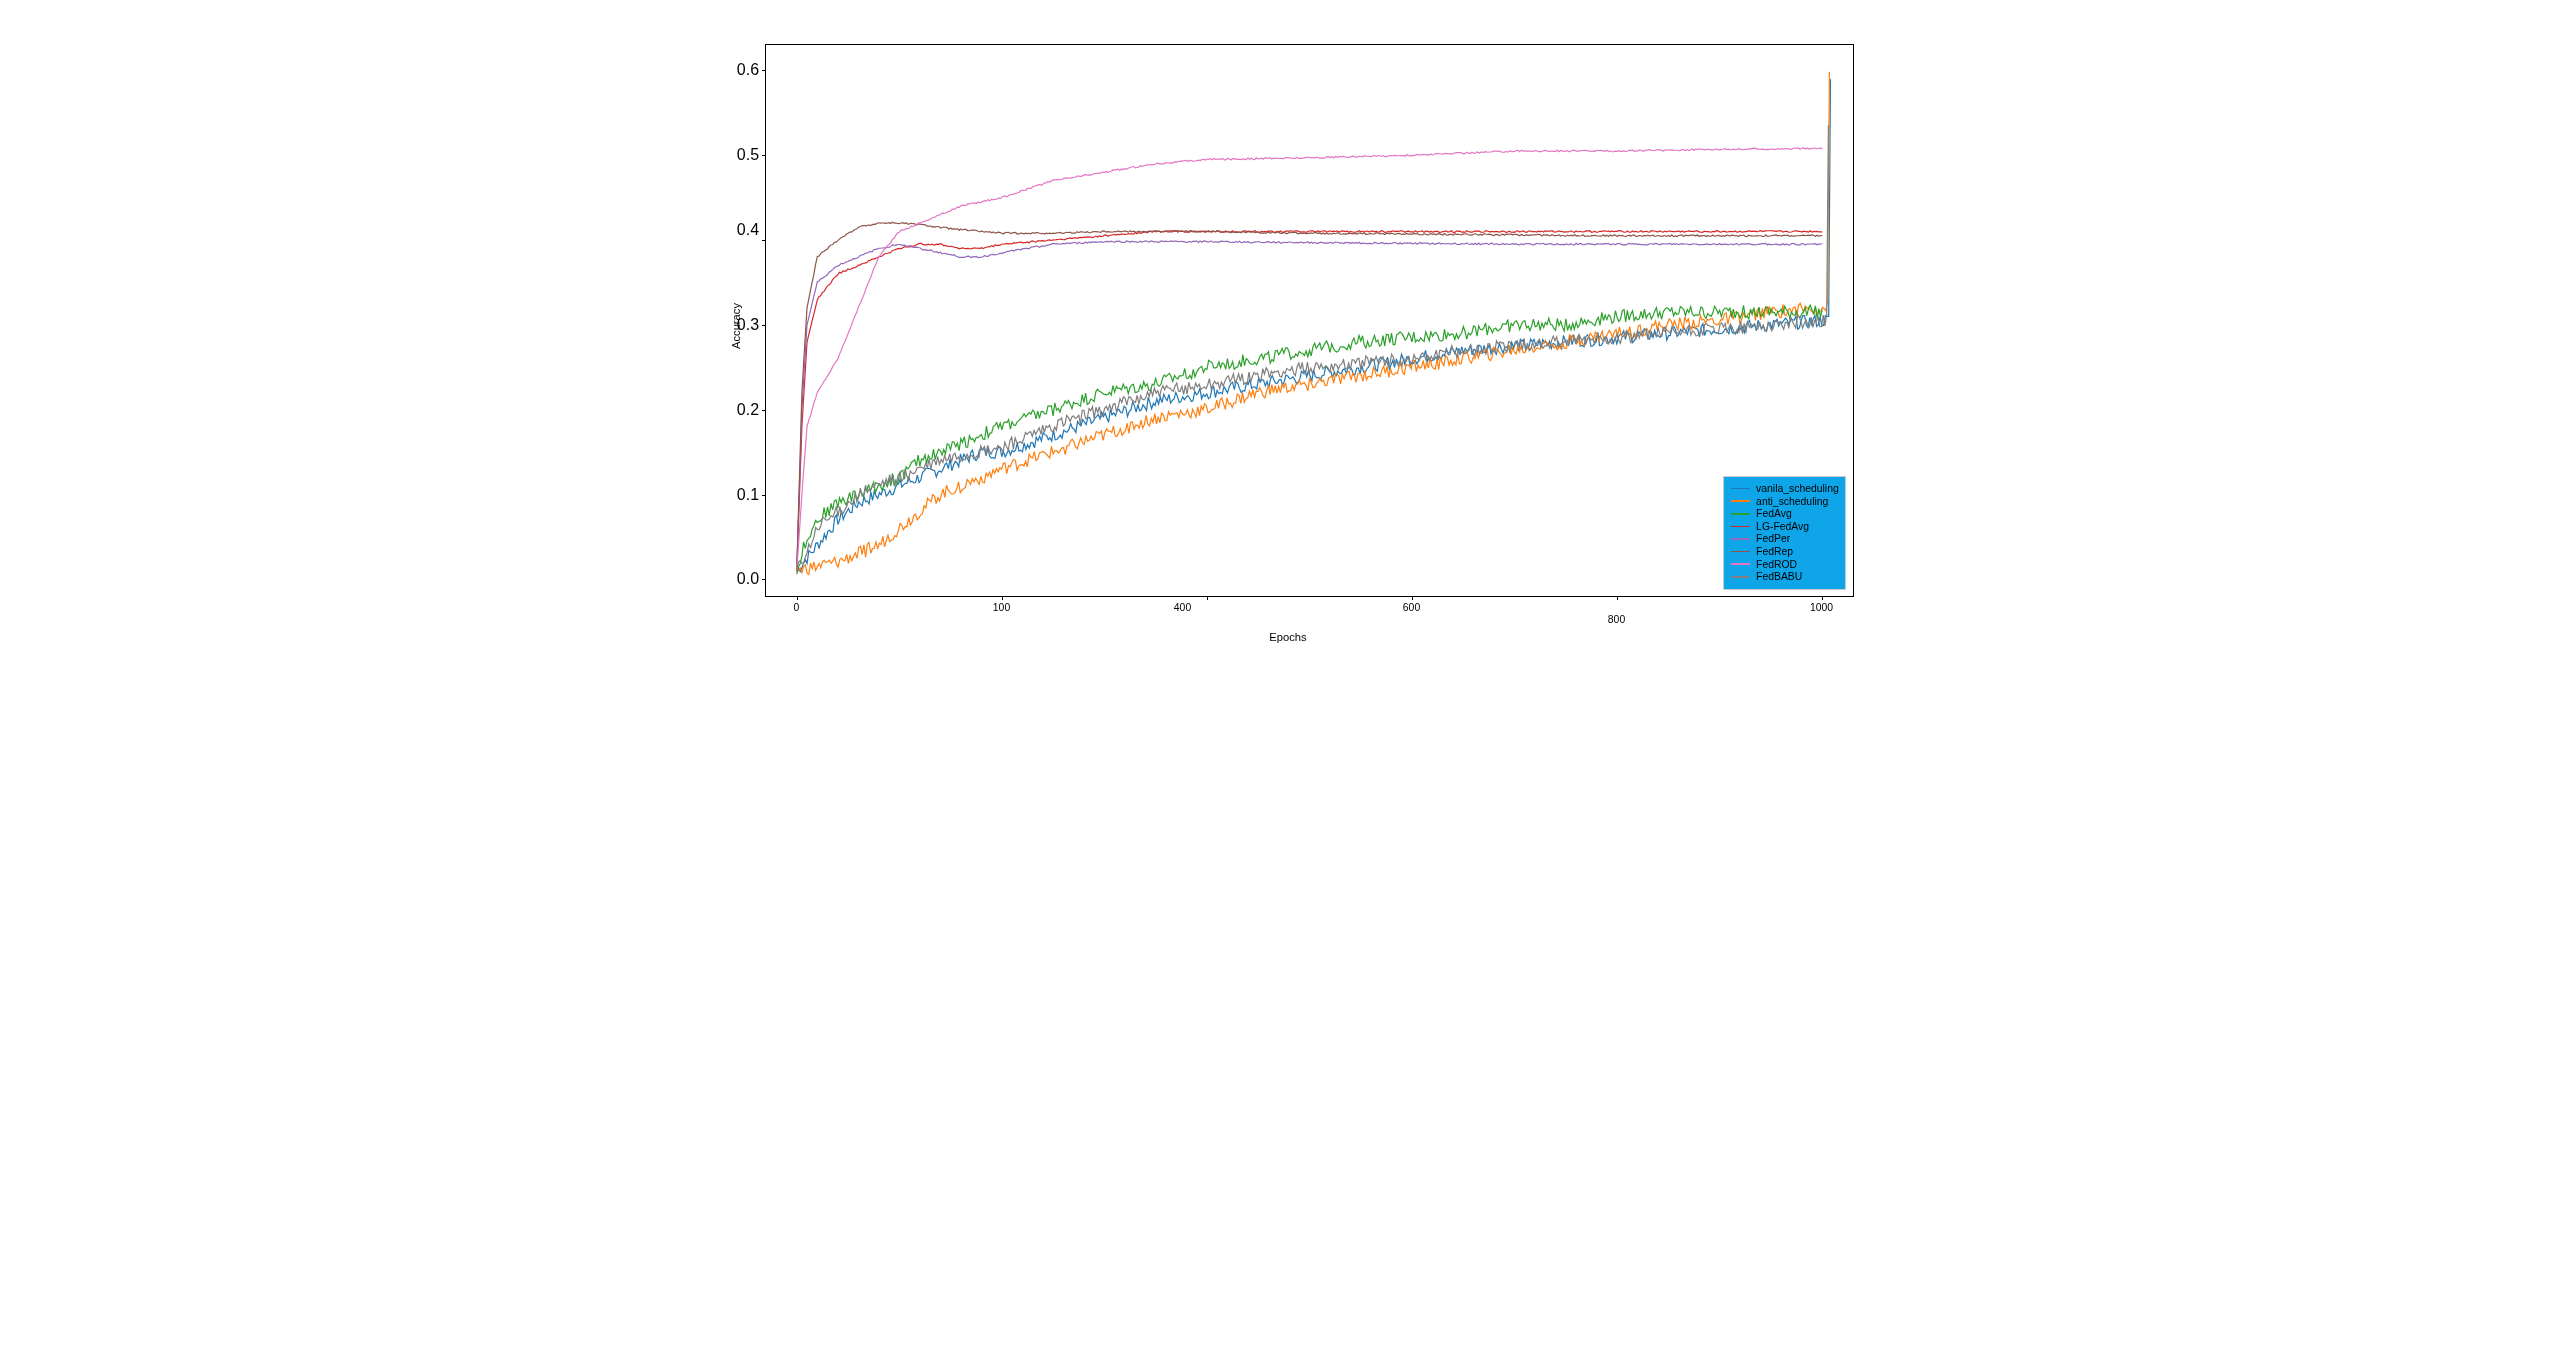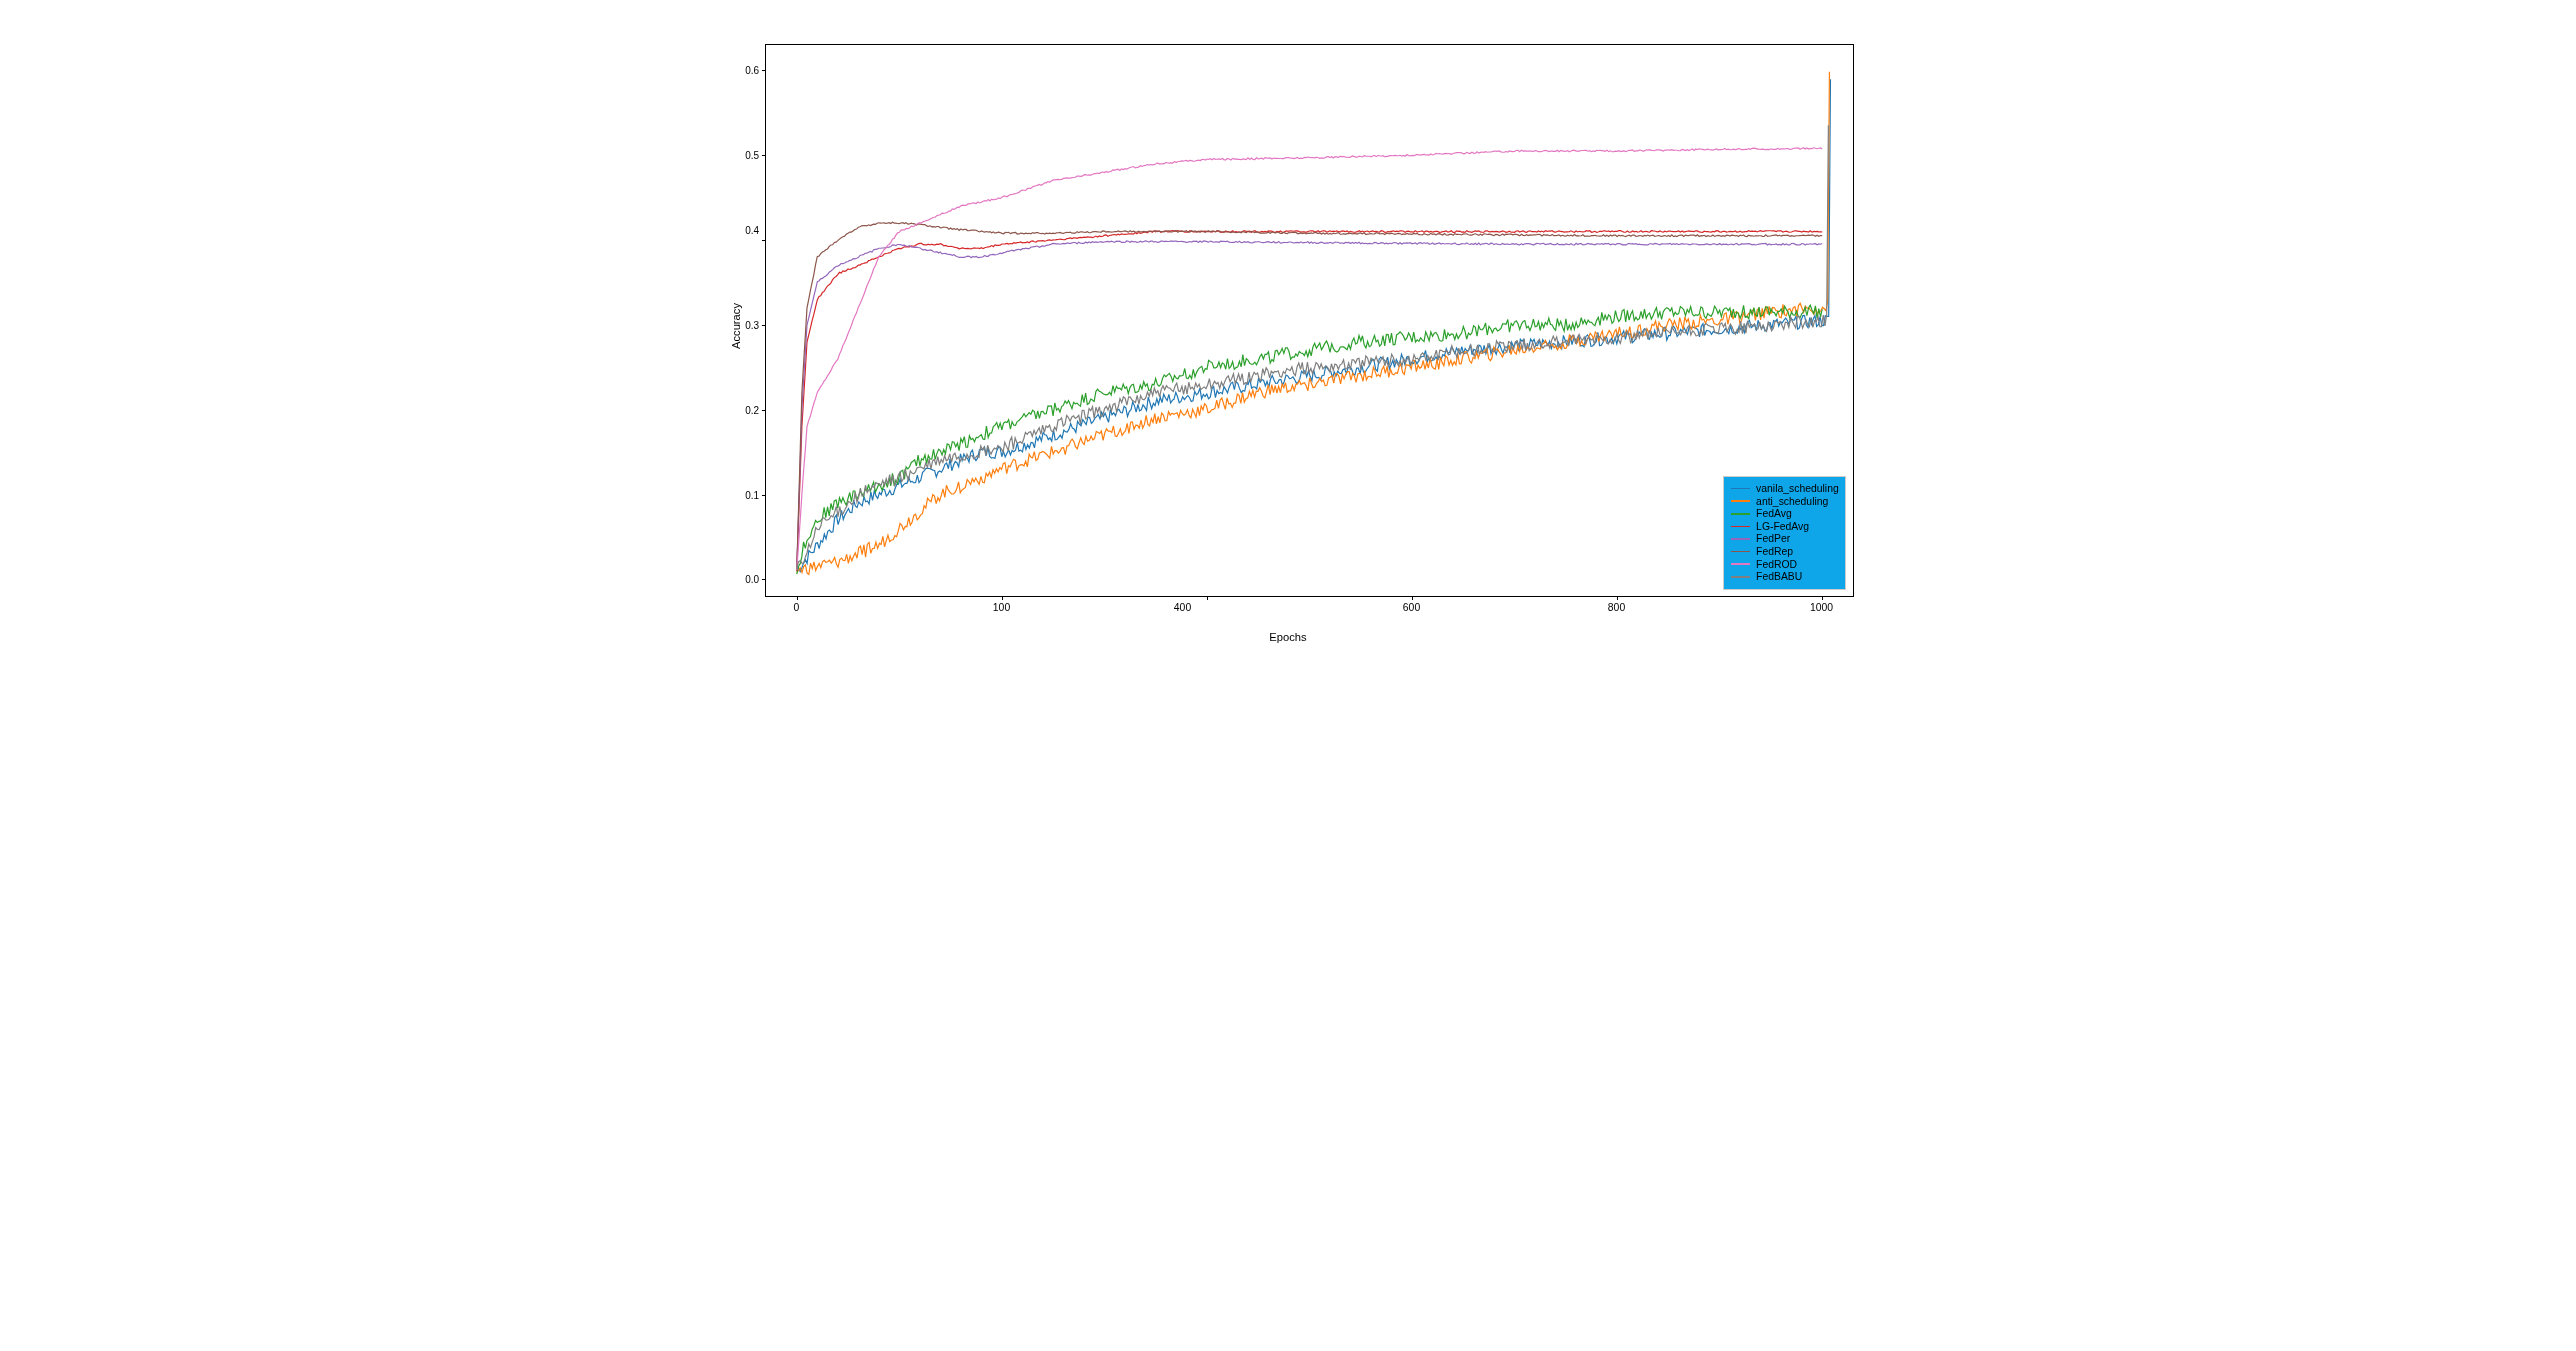--- a/index.html
+++ b/index.html
@@ -40,21 +40,21 @@
       position: absolute;
       bottom: 4px;
       left: 50%;
       transform: translateX(-50%);
       font-size: 11.2px;
     }
     .y-tick {
       position: absolute;
       right: 100%;
       padding-right: 6.4px;
-      font-size: 10px;
+      font-size: 16px;
       transform: translateY(-50%);
     }
     .y-tick-mark {
       position: absolute;
       left: -4px;
       width: 4px;
       height: 0.8px;
       background: black;
     }
     .x-tick {
@@ -168,21 +168,21 @@
       <div class="y-tick" style="top: 25.4px;">0.6</div>
       <div class="y-tick-mark" style="top: 25.4px;"></div>
       <div class="x-tick" style="left: 31px;">0</div>
       <div class="x-tick-mark" style="left: 31px;"></div>
       <div class="x-tick" style="left: 236px;">100</div>
       <div class="x-tick-mark" style="left: 236px;"></div>
       <div class="x-tick" style="left: 417px;">400</div>
       <div class="x-tick-mark" style="left: 441px;"></div>
       <div class="x-tick" style="left: 646px;">600</div>
       <div class="x-tick-mark" style="left: 646px;"></div>
-      <div class="x-tick" style="left: 851px;">800</div>
+      <div class="x-tick" style="left: 851px; margin-top: 12px;">800</div>
       <div class="x-tick-mark" style="left: 851px;"></div>
       <div class="x-tick" style="left: 1056px;">1000</div>
       <div class="x-tick-mark" style="left: 1056px;"></div>
     </div>
 
   <div class="y-axis-label">Accuracy</div>
   <div class="x-axis-label">Epochs</div>
 </div>
 
 

